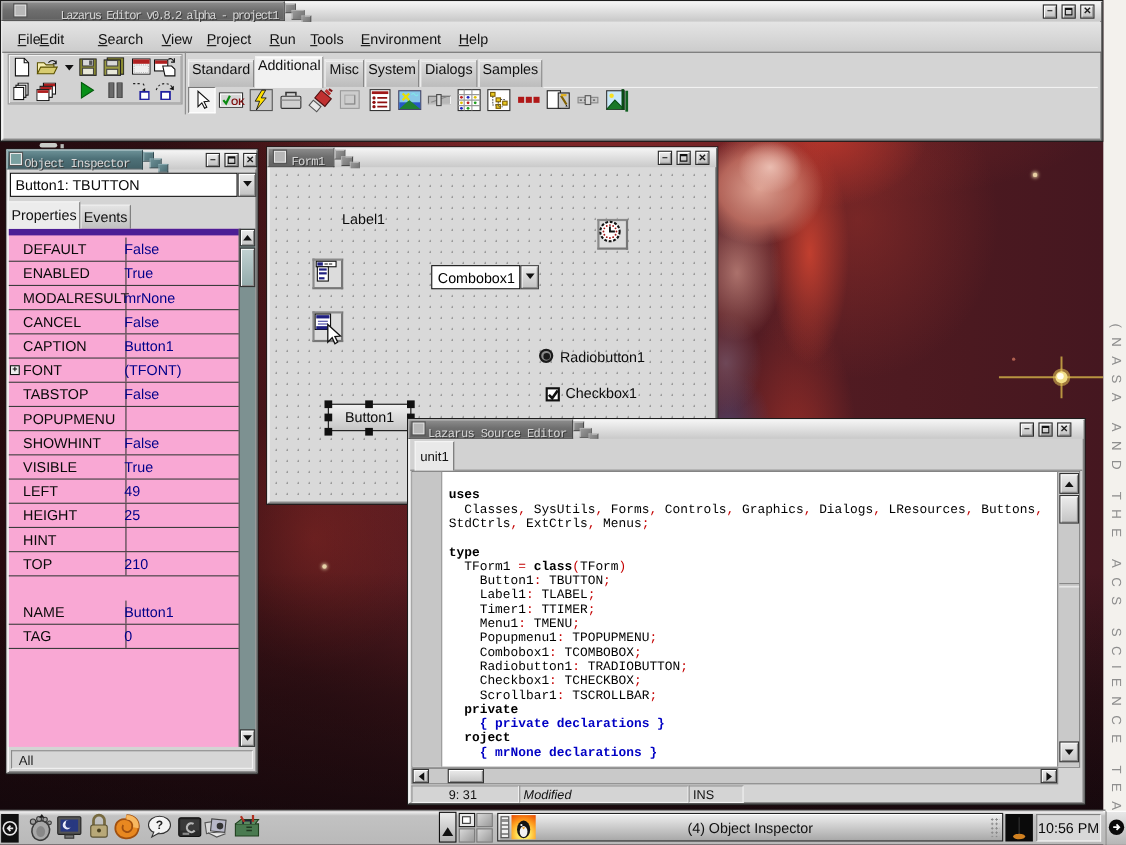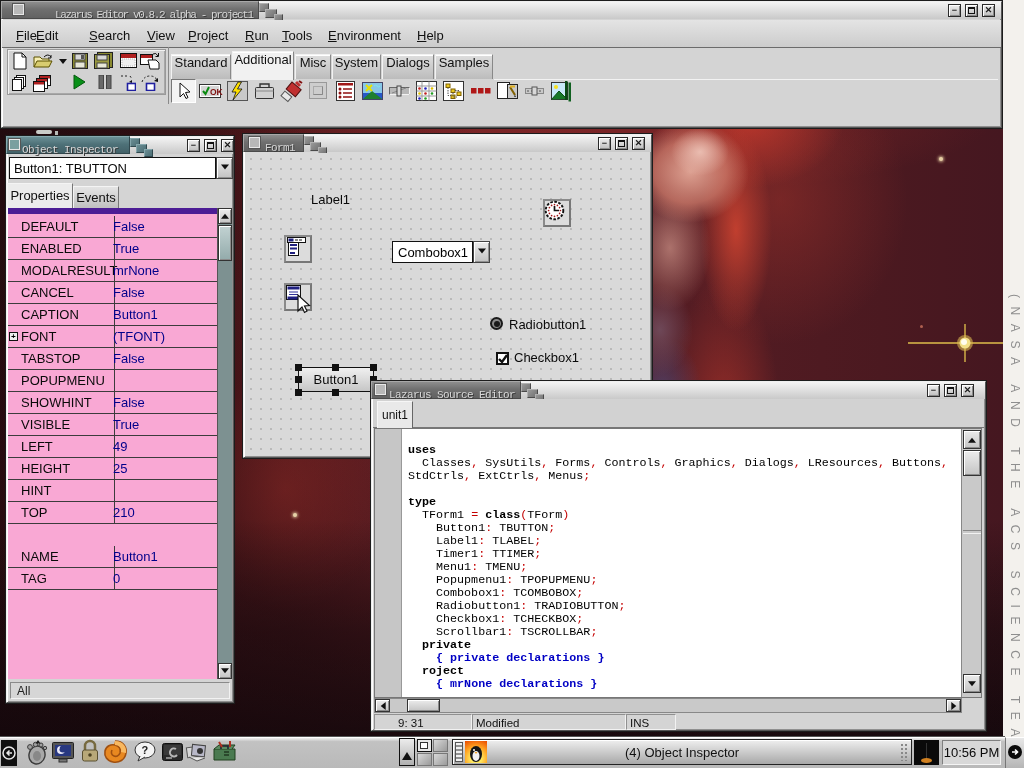--- a/index.html
+++ b/index.html
@@ -672,22 +672,22 @@
     <div id="hsb">
       <div class="sbtn" style="left:0;top:0;width:15px;height:13px;">
         <i class="arr left"></i>
       </div>
       <div class="sbtn" style="left:32px;top:0;width:33px;height:13px;"></div>
       <div class="sbtn" style="right:0;top:0;width:15px;height:13px;">
         <i class="arr right"></i>
       </div>
     </div>
     <div id="sedstatus">
-      <div class="stcell" style="left:0;width:98px;"><span style="margin-left:20px;">9: 31</span></div>
-      <div class="stcell" style="left:98px;width:154px;">Modified</div>
+      <div class="stcell" style="left:0;width:98px;"><span style="margin-left:30px;">9: 31</span></div>
+      <div class="stcell" style="left:98px;width:154px;font-style:italic;">Modified</div>
       <div class="stcell" style="left:252px;width:50px;">INS</div>
     </div>
   </div>
 
   <div class="abs" id="panel"></div>
   <div class="abs" id="panelR"></div>
   <div class="abs" style="left:1px;top:740px;width:16px;height:26px;background:#101010;">
      <svg width="16" height="26">
       <circle cx="8" cy="13" r="6" fill="none" stroke="#e8e8e8" stroke-width="1.5"></circle>
       <path d="M11 13 H6 M8.5 10.5 L6 13 l2.5 2.5" stroke="#e8e8e8" stroke-width="1.5" fill="none"></path>

